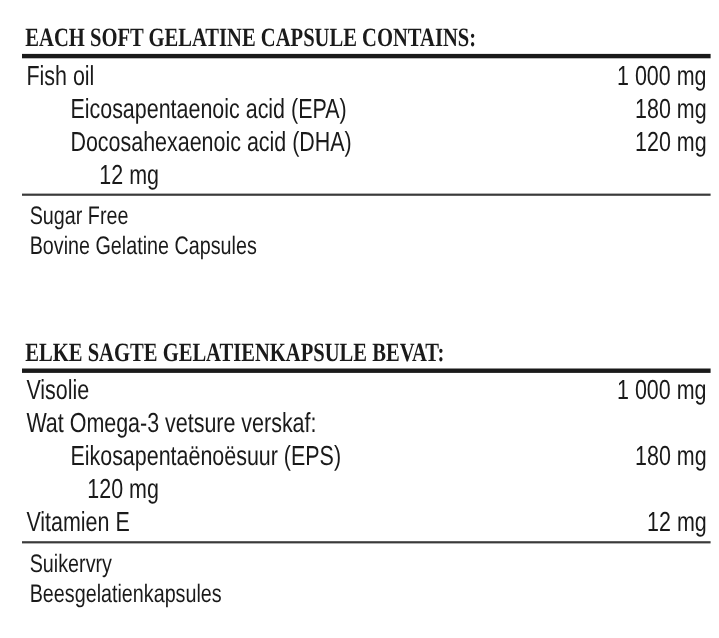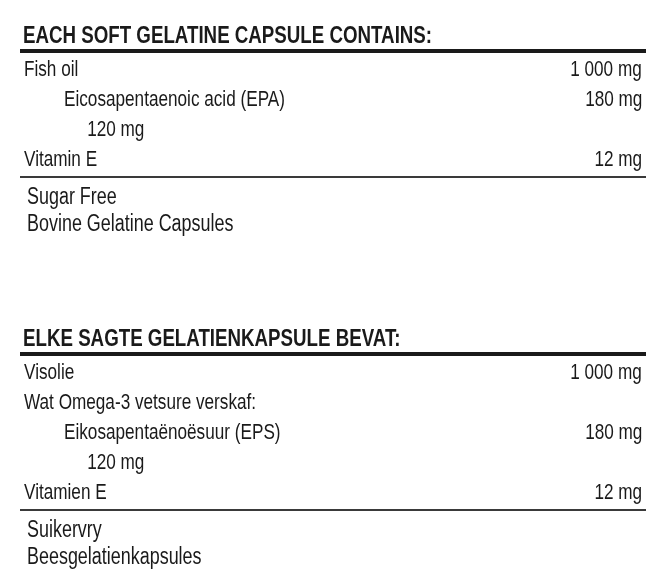--- a/index.html
+++ b/index.html
@@ -14,21 +14,21 @@
       overflow: hidden;
       font-family: "Liberation Sans", sans-serif;
       color: #1a1a1a;
     }
     .panel {
       position: absolute;
       left: 20px;
       width: 626px;
     }
     .panel-en { top: 22px; }
-    .panel-af { top: 325px; }
+    .panel-af { top: 308px; }
 
     .cond {
       display: inline-block;
       transform: scaleX(0.78);
       transform-origin: left center;
       white-space: nowrap;
     }
     .cond-r {
       display: inline-block;
       transform: scaleX(0.78);
@@ -37,35 +37,36 @@
     }
 
     .heading {
       height: 26px;
       line-height: 26px;
       font-size: 24px;
       font-weight: bold;
       padding-left: 3px;
       letter-spacing: 0px;
       color: #1a1a1a;
+      font-family: Liberation Serif, serif;
     }
     .rule-thick {
       height: 4px;
       background: #1a1a1a;
       margin-top: 1px;
     }
     .rows {
       padding-top: 1px;
     }
     .row {
       display: flex;
       justify-content: space-between;
       align-items: center;
       height: 30px;
-      font-size: 22px;
+      font-size: 25px;
       line-height: 30px;
       padding: 0 4px 0 4px;
     }
     .row.indent .name {
       padding-left: 40px;
       text-decoration: underline;
     }
     .row .amount {
       text-align: right;
       min-width: 120px;
@@ -96,24 +97,24 @@
   <div class="rows">
     <div class="row">
       <span class="name"><span class="cond">Fish oil</span></span>
       <span class="amount"><span class="cond-r">1 000 mg</span></span>
     </div>
     <div class="row indent">
       <span class="name"><span class="cond">Eicosapentaenoic acid (EPA)</span></span>
       <span class="amount"><span class="cond-r">180 mg</span></span>
     </div>
     <div class="row indent">
+      <span class="name"><span class="cond">Docosahexaenoic acid (DHA)</span></span>
       <span class="amount"><span class="cond-r">120 mg</span></span>
     </div>
     <div class="row">
-      <span class="name"><span class="cond">Vitamin E</span></span>
       <span class="amount"><span class="cond-r">12 mg</span></span>
     </div>
   </div>
   <div class="rule-thin"></div>
   <div class="notes">
     <div class="note"><span class="cond">Sugar Free</span></div>
     <div class="note"><span class="cond">Bovine Gelatine Capsules</span></div>
   </div>
 </section>
 

